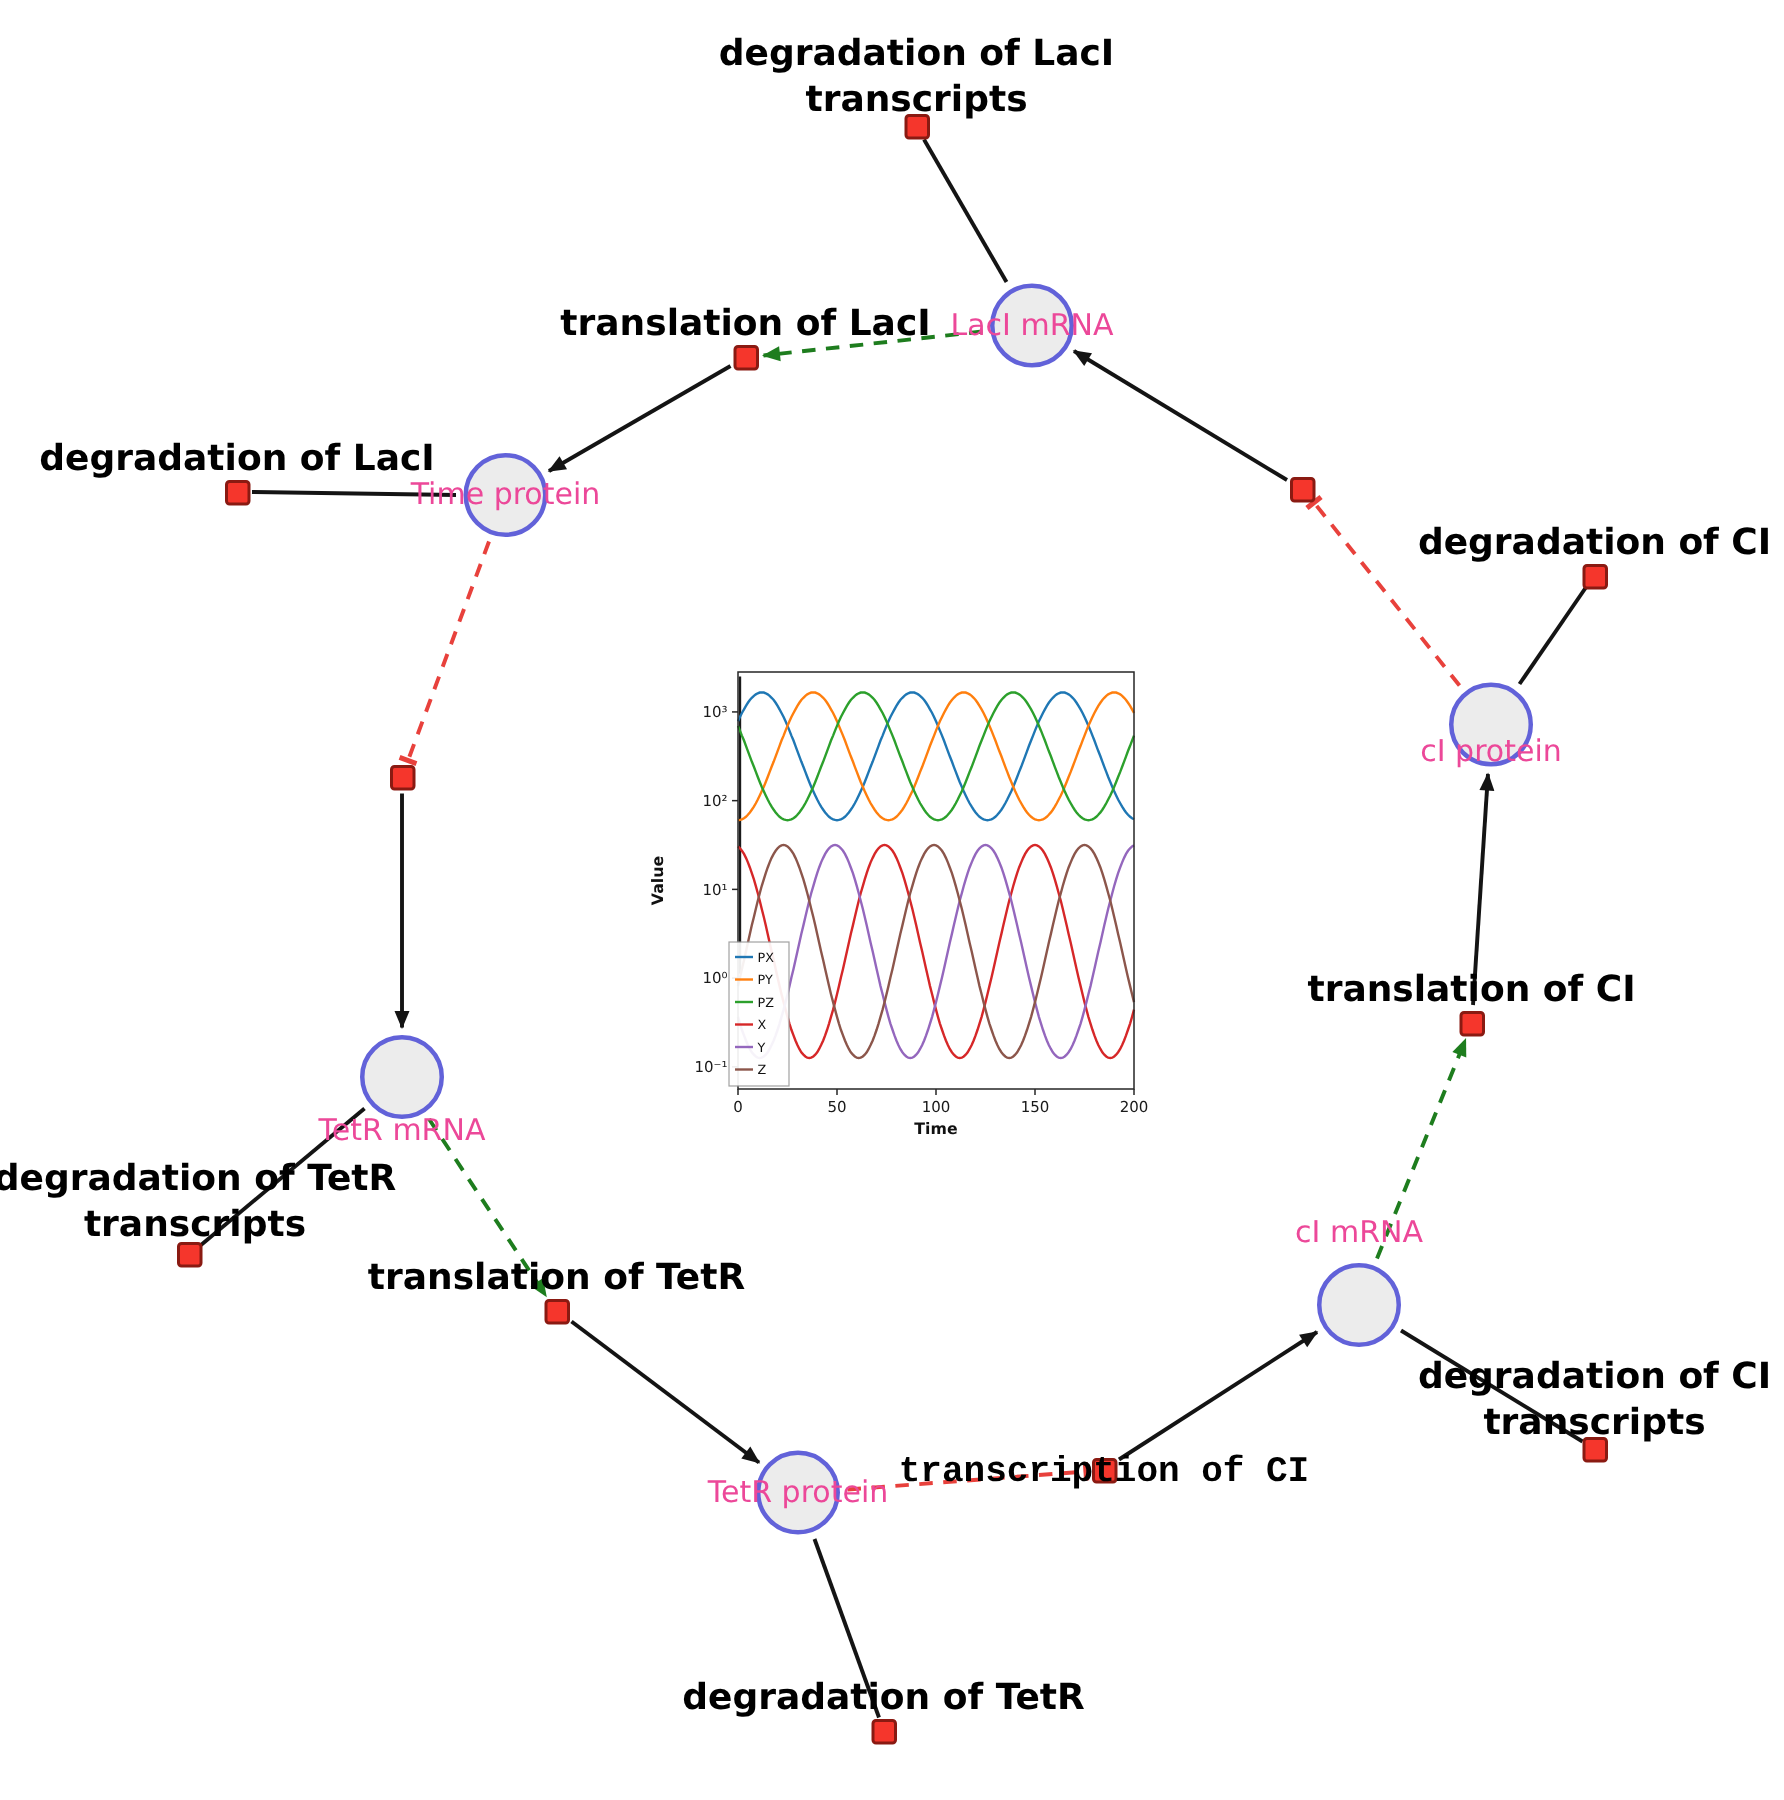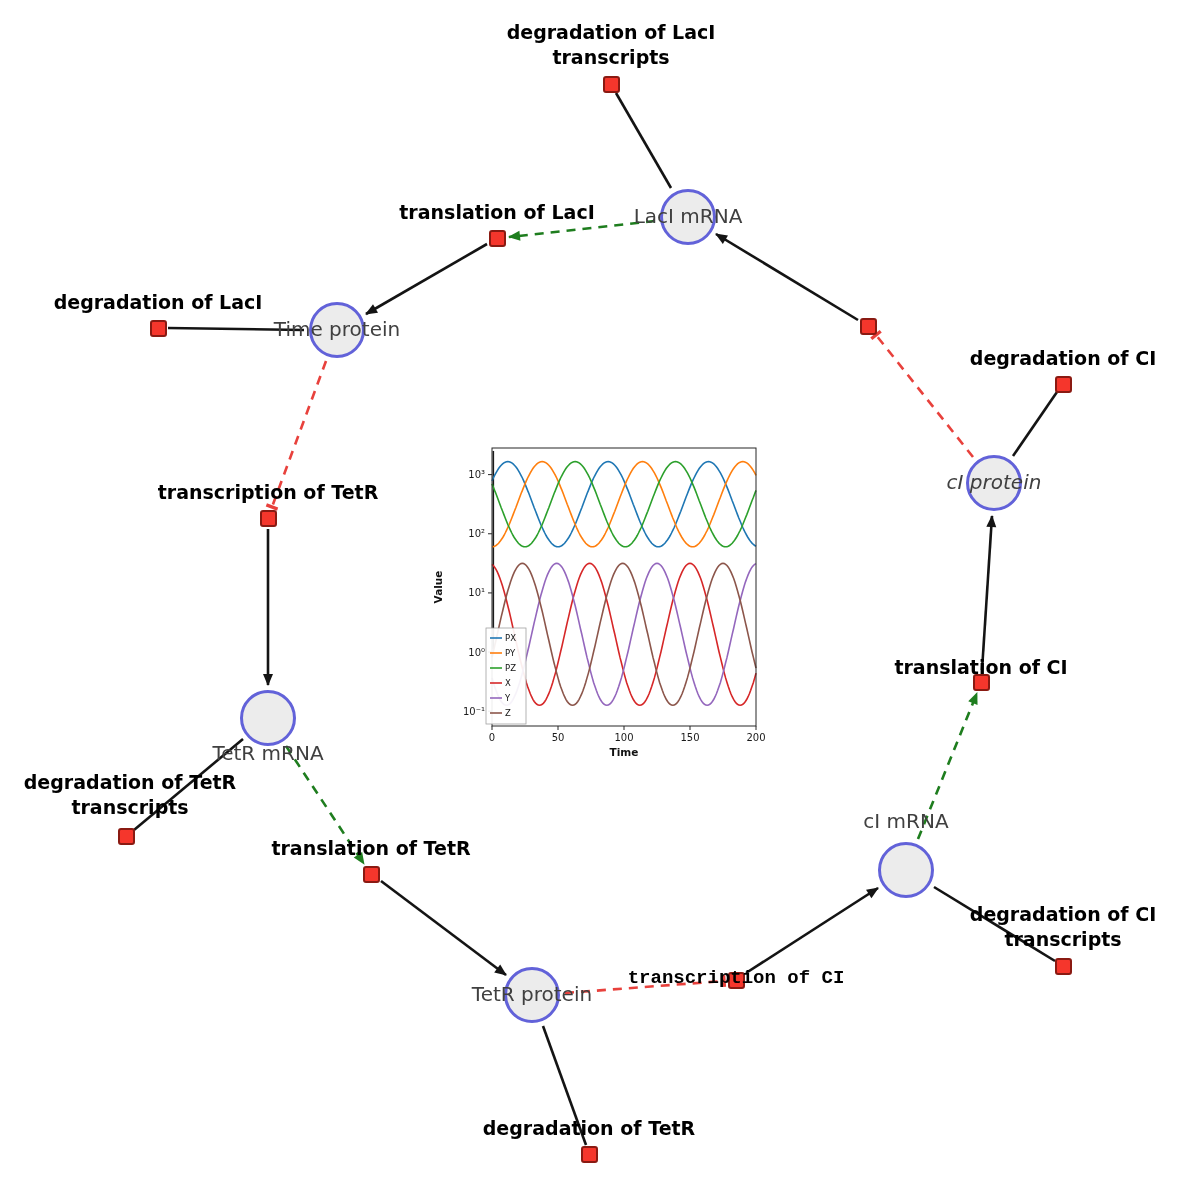--- a/index.html
+++ b/index.html
@@ -8,29 +8,29 @@
     font-family:"DejaVu Sans",sans-serif;overflow:hidden;
   }
   .edges{position:absolute;left:0;top:0;z-index:1;pointer-events:none;}
   .species-circle{
     position:absolute;width:56px;height:56px;border-radius:50%;
     background:var(--node-fill,#ececec);border:3px solid var(--node-stroke,#6262d9);
     box-sizing:border-box;z-index:2;
   }
   .species-label{
     position:absolute;transform:translateX(-50%);width:max-content;
-    font-size:20px;color:#404040;z-index:4;text-align:left;white-space:pre-line;line-height:1.25;
+    font-size:20px;color:#ec4899;z-index:4;text-align:left;white-space:pre-line;line-height:1.25;
   }
   .rxn{
     position:absolute;width:17px;height:17px;background:var(--rxn-fill,#f5362c);
     border:2px solid var(--rxn-stroke,#8a1a12);border-radius:3px;box-sizing:border-box;z-index:3;
   }
   .rxn-label{
     position:absolute;transform:translateX(-50%);width:max-content;
-    font-size:19px;font-weight:bold;color:#000;z-index:4;
+    font-size:24px;font-weight:bold;color:#000;z-index:4;
     text-align:center;white-space:pre-line;line-height:1.3;
   }
   .inset{position:absolute;left:430px;top:438px;z-index:5;background:transparent;}
 </style>
 </head>
 <body>
 
 <div id="canvas">
 
   <svg class="edges" width="1189" height="1200" viewBox="0 0 1189 1200">
@@ -74,42 +74,41 @@
   <div class="species-circle" style="left:240px;top:690px;"></div>
   <div class="species-circle" style="left:504px;top:967px;"></div>
   <div class="species-circle" style="left:878px;top:842px;"></div>
   <div class="species-circle" style="left:966px;top:455px;"></div>
 
   <div class="species-label" style="left:688px;top:204px;">LacI mRNA</div>
   <div class="species-label" style="left:337px;top:317px;">Time protein</div>
   <div class="species-label" style="left:268px;top:741px;">TetR mRNA</div>
   <div class="species-label" style="left:532px;top:982px;">TetR protein</div>
   <div class="species-label" style="left:906px;top:809px;">cI mRNA</div>
-  <div class="species-label" style="left:994px;top:470px;font-style:italic;">cI protein</div>
+  <div class="species-label" style="left:994px;top:488px;">cI protein</div>
 
   <div class="rxn" style="left:603px;top:76px;"></div>
   <div class="rxn" style="left:489px;top:230px;"></div>
   <div class="rxn" style="left:860px;top:318px;"></div>
   <div class="rxn" style="left:150px;top:320px;"></div>
   <div class="rxn" style="left:1055px;top:376px;"></div>
   <div class="rxn" style="left:260px;top:510px;"></div>
   <div class="rxn" style="left:973px;top:674px;"></div>
   <div class="rxn" style="left:118px;top:828px;"></div>
   <div class="rxn" style="left:363px;top:866px;"></div>
   <div class="rxn" style="left:1055px;top:958px;"></div>
   <div class="rxn" style="left:728px;top:972px;"></div>
   <div class="rxn" style="left:581px;top:1146px;"></div>
 
   <div class="rxn-label" style="left:611px;top:20px;">degradation of LacI
 transcripts</div>
   <div class="rxn-label" style="left:497px;top:200px;">translation of LacI</div>
   <div class="rxn-label" style="left:158px;top:290px;">degradation of LacI</div>
   <div class="rxn-label" style="left:1063px;top:346px;">degradation of CI</div>
-  <div class="rxn-label" style="left:268px;top:480px;">transcription of TetR</div>
-  <div class="rxn-label" style="left:981px;top:644px;margin-top:11px;">translation of CI</div>
+  <div class="rxn-label" style="left:981px;top:644px;">translation of CI</div>
   <div class="rxn-label" style="left:130px;top:770px;">degradation of TetR
 transcripts</div>
   <div class="rxn-label" style="left:371px;top:836px;">translation of TetR</div>
   <div class="rxn-label" style="left:1063px;top:902px;">degradation of CI
 transcripts</div>
   <div class="rxn-label" style="left:736px;top:966px;font-family:Liberation Mono, monospace;">transcription of CI</div>
   <div class="rxn-label" style="left:589px;top:1116px;">degradation of TetR</div>
 
   <div class="inset">
     <svg id="inset-chart" width="340" height="330" viewBox="0 0 340 330">

